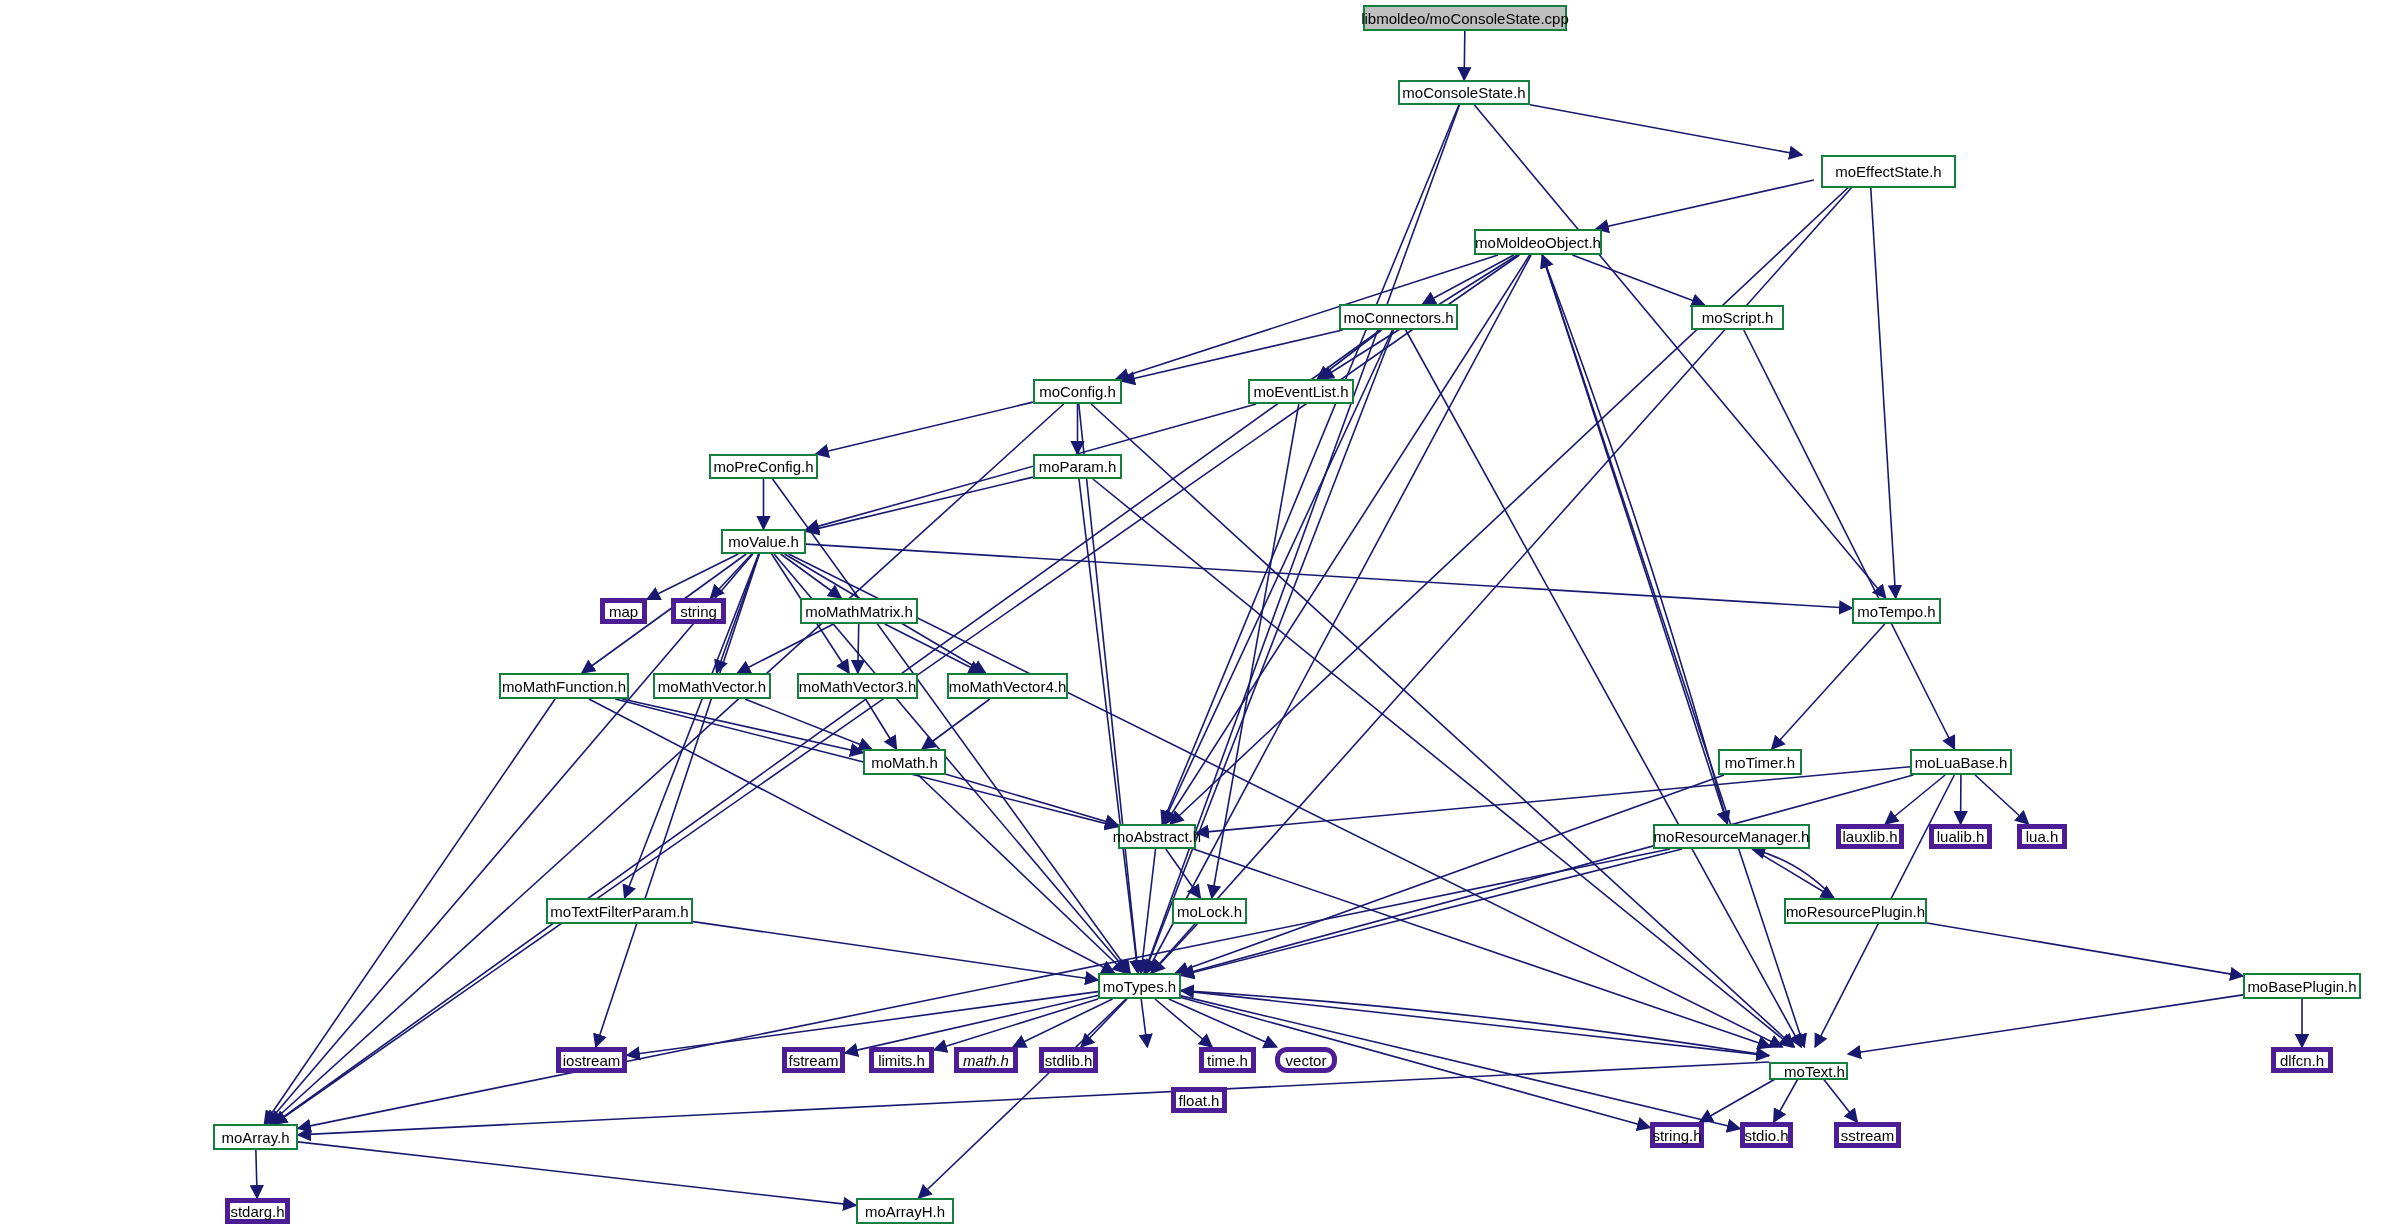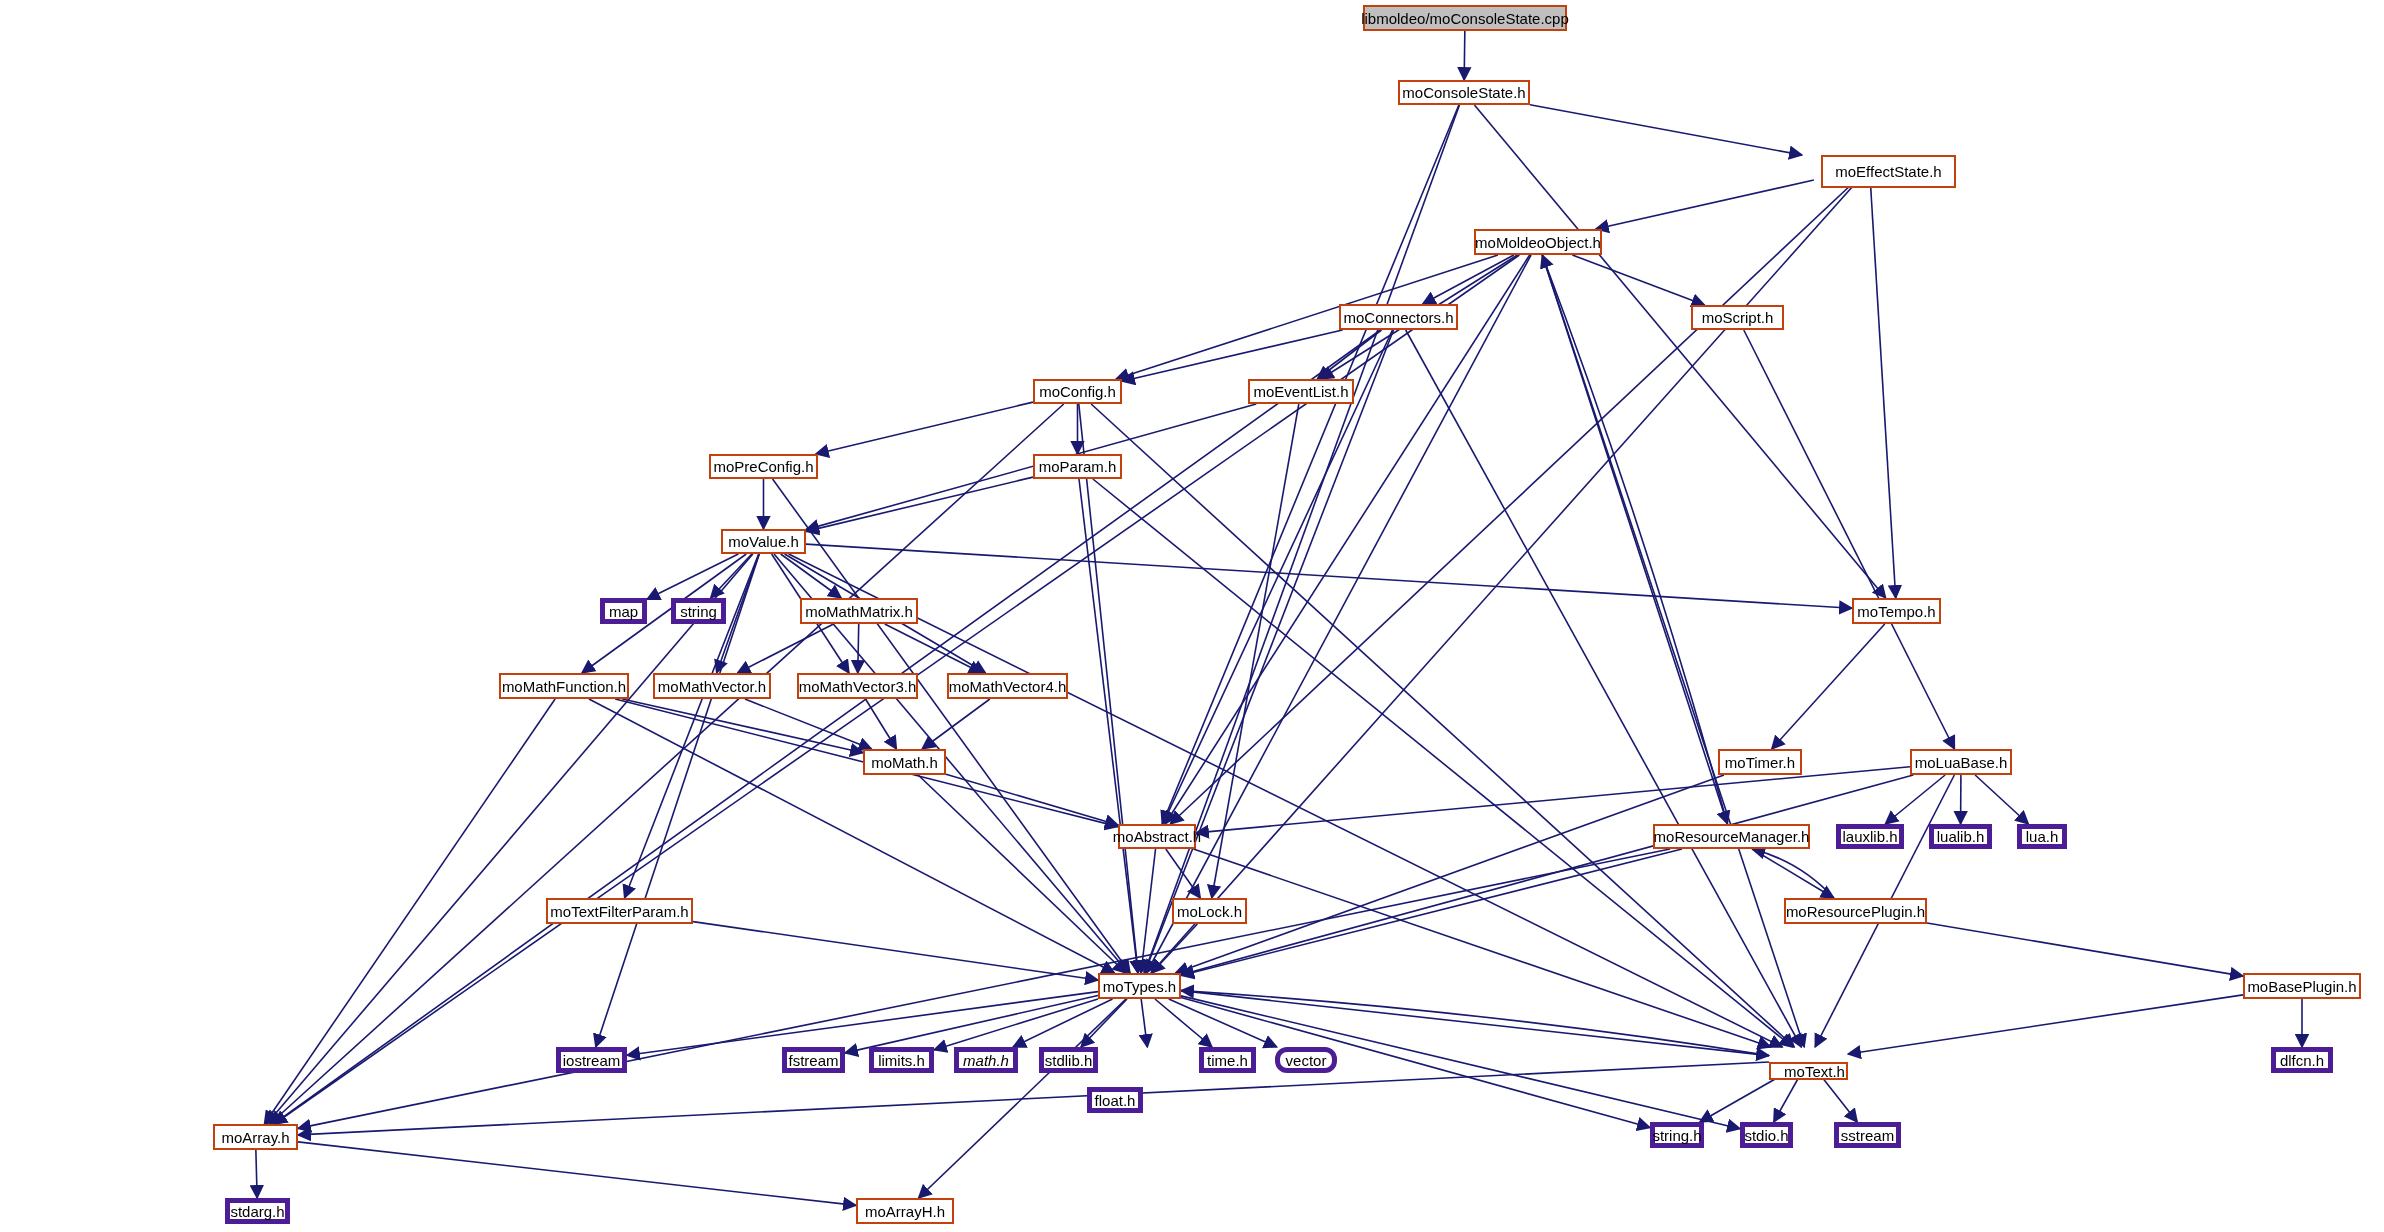--- a/index.html
+++ b/index.html
@@ -1,20 +1,20 @@
 <!DOCTYPE html>
 <html><head>
 <meta charset="utf-8">
 <style>
   html, body { margin:0; padding:0; background:#ffffff; }
   body { width:2384px; height:1232px; position:relative; overflow:hidden;
          font-family:"Liberation Sans", sans-serif; }
   #graph { position:absolute; left:0; top:0; width:2384px; height:1232px; }
   .node { position:absolute; box-sizing:border-box; background:#ffffff;
-          border:2px solid #c2410c; font-size:15px; color:#000;
+          border:2px solid #15803d; font-size:15px; color:#000;
           display:flex; align-items:center; justify-content:center;
           white-space:nowrap; cursor:pointer; }
   .node.root { background:#bfbfbf; }
   .node.ext { border:5px solid #4c1d95; color:#000; }
 </style>
 </head>
 <body>
 
 <svg id="graph" xmlns="http://www.w3.org/2000/svg" width="2384" height="1232">
   <defs>
@@ -232,21 +232,21 @@
     </div>
     <div class="node ext" style="left: 869px; top: 1047px; width: 65px; height: 26px;">
       <span>limits.h</span>
     </div>
     <div class="node ext" style="left: 954px; top: 1047px; width: 64px; height: 26px; font-style: italic;">
       <span>math.h</span>
     </div>
     <div class="node ext" style="left: 1039px; top: 1047px; width: 59px; height: 26px;">
       <span>stdlib.h</span>
     </div>
-    <div class="node ext" style="left: 1087px; top: 1047px; width: 56px; height: 26px; margin-top: 40px;">
+    <div class="node ext" style="left: 1171px; top: 1047px; width: 56px; height: 26px; margin-top: 40px;">
       <span>float.h</span>
     </div>
     <div class="node ext" style="left: 1199px; top: 1047px; width: 57px; height: 26px;">
       <span>time.h</span>
     </div>
     <div class="node ext" style="left: 1275px; top: 1047px; width: 62px; height: 26px; border-radius: 12px;">
       <span>vector</span>
     </div>
     <div class="node" style="left: 1769px; top: 1062px; width: 79px; height: 18px; padding-left: 12px;">
       <span>moText.h</span>

